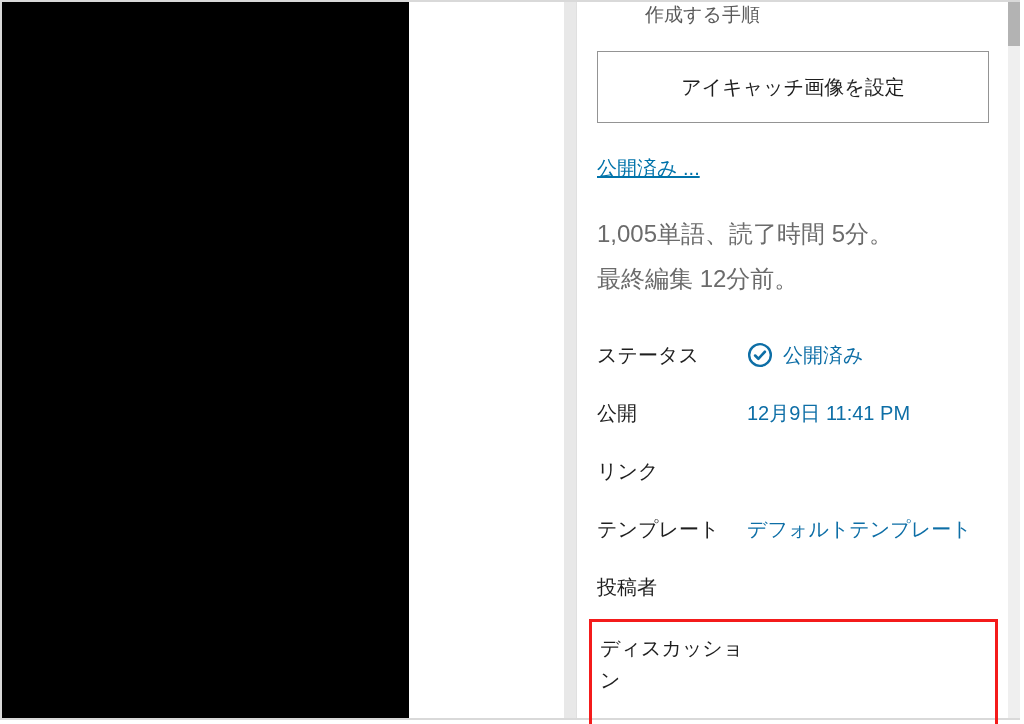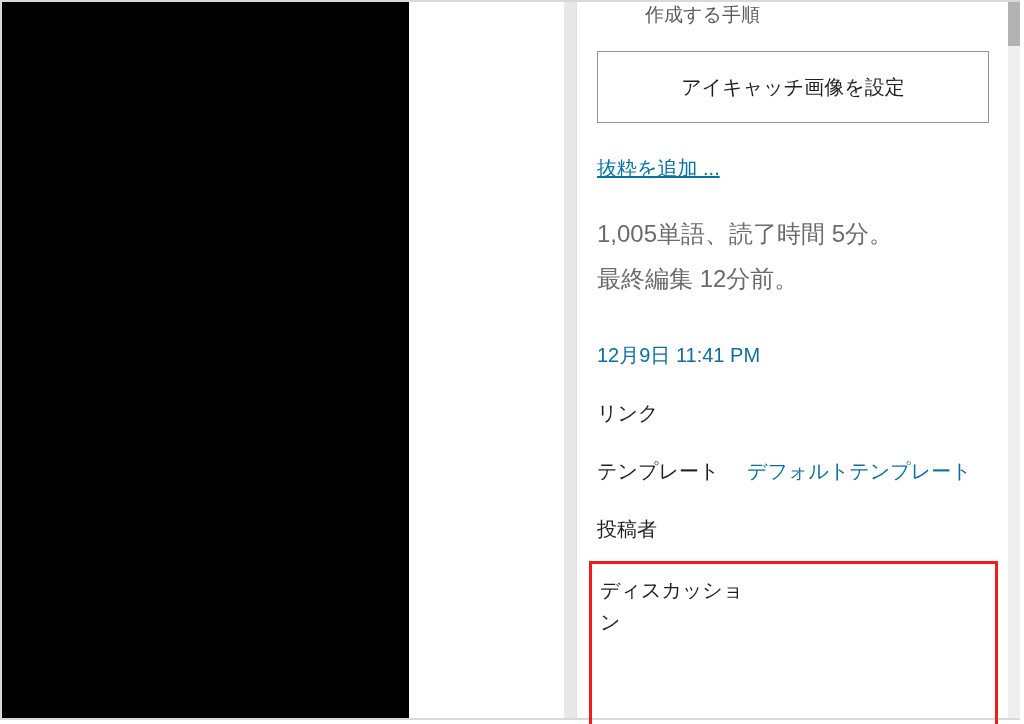--- a/index.html
+++ b/index.html
@@ -185,31 +185,42 @@
   <div class="scroll-track"></div>
 
   <div class="sidebar">
 
     <div class="top-caption">作成する手順</div>
 
     <div class="featured-btn">
       <span>アイキャッチ画像を設定</span>
     </div>
 
-    <a class="excerpt-link">抜粋を追加 ...</a>
+    <a class="excerpt-link">公開済み ...</a>
 
     <div class="stats">
       <div>1,005単語、読了時間 5分。</div>
       <div>最終編集 12分前。</div>
     </div>
 
     <div class="meta-list">
 
-
-      <div class="meta-row">
+      <div class="meta-row">
+        <div class="meta-label">ステータス</div>
+        <div class="meta-value status-value">
+          <svg class="check-icon" viewBox="0 0 24 24">
+            <circle cx="12" cy="12" r="10"></circle>
+            <polyline points="7.5,12.5 10.5,15.5 16.5,9"></polyline>
+          </svg>
+          <span>公開済み</span>
+        </div>
+      </div>
+
+      <div class="meta-row">
+        <div class="meta-label">公開</div>
         <div class="meta-value link">12月9日 11:41 PM</div>
       </div>
 
       <div class="meta-row">
         <div class="meta-label">リンク</div>
         <div class="meta-value"></div>
       </div>
 
       <div class="meta-row">
         <div class="meta-label">テンプレート</div>

